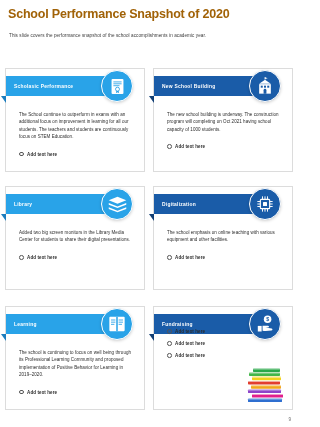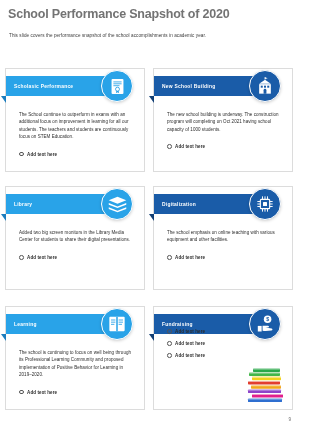--- a/index.html
+++ b/index.html
@@ -17,21 +17,21 @@
     position: relative;
     box-sizing: border-box;
     padding: 0;
   }
   .page-title {
     position: absolute;
     left: 8px; top: 8px;
     width: 280px;
     font-size: 12.5px;
     font-weight: bold;
-    color: #737373;
+    color: #a16207;
     letter-spacing: -0.2px;
     line-height: 1.1;
   }
   .page-subtitle {
     position: absolute;
     left: 9px; top: 33px;
     width: 282px;
     font-size: 4.6px;
     color: #3a3a3a;
     letter-spacing: 0.08px;

